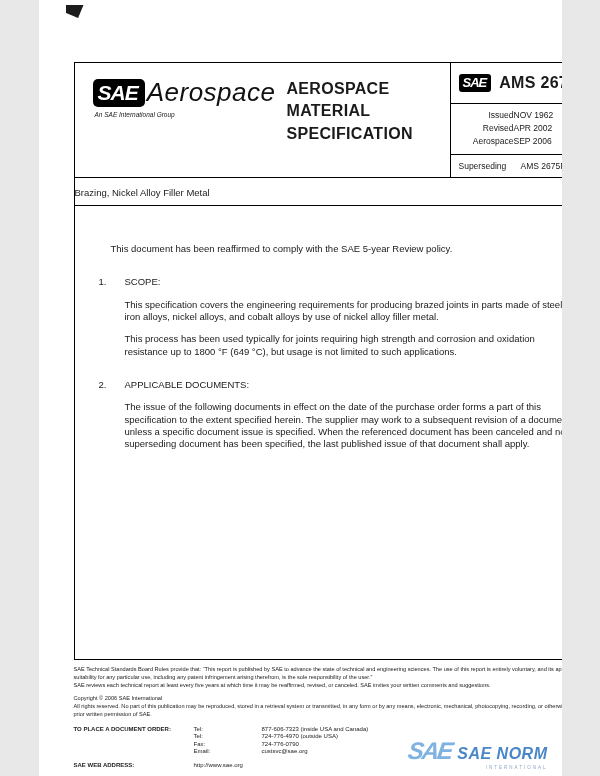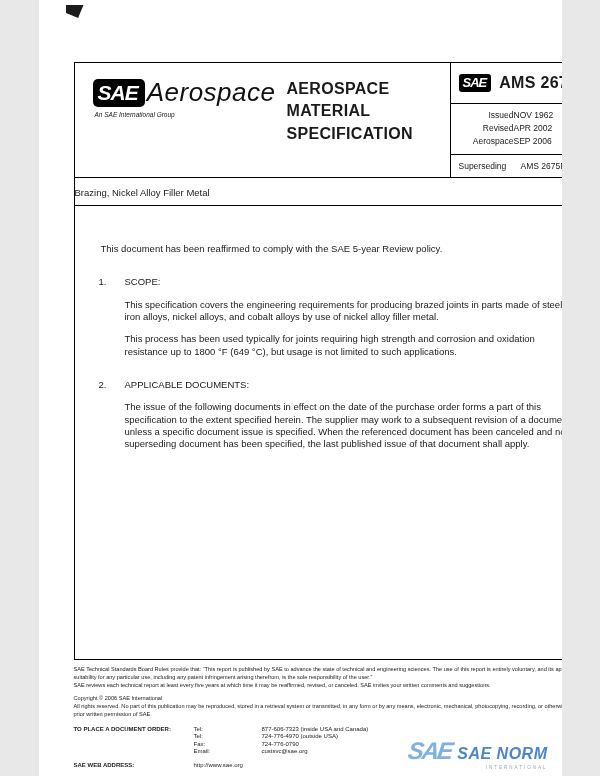--- a/index.html
+++ b/index.html
@@ -44,21 +44,21 @@
   .info-superseding { padding:6px 8px; display:flex; }
   .slabel { width:62px; }
   
   .title-row {
     border-bottom:1.5px solid #000; text-align:left; font-size:9.5px;
     padding:9px 0; height:28px; box-sizing:border-box;
   }
   
   .body { padding:24px 22px 0 24px; font-size:9.5px; line-height:1.3; flex:1; }
   .rationale-heading { text-align:center; margin-top:2px; letter-spacing:0.5px; }
-  .para { margin:13px 0 0 2px; }
+  .para { margin:13px 0 0 12px; }
   .sec-heading { margin-top:21px; display:flex; }
   .sec-num { width:26px; flex:0 0 auto; }
   .sec-num.sub { width:26px; }
   .sub-para { margin:10px 0 0 26px; }
   
   .footer { position:absolute; left:35px; top:666px; width:530px; font-size:5.6px; line-height:1.35; color:#222; }
   .fp { margin:0 0 1px 0; }
   .fp-gap { margin-top:5px; }
   .order-block { display:flex; margin-top:8px; font-size:6px; line-height:1.2; }
   .order-heading { width:120px; font-weight:bold; flex:0 0 auto; }

